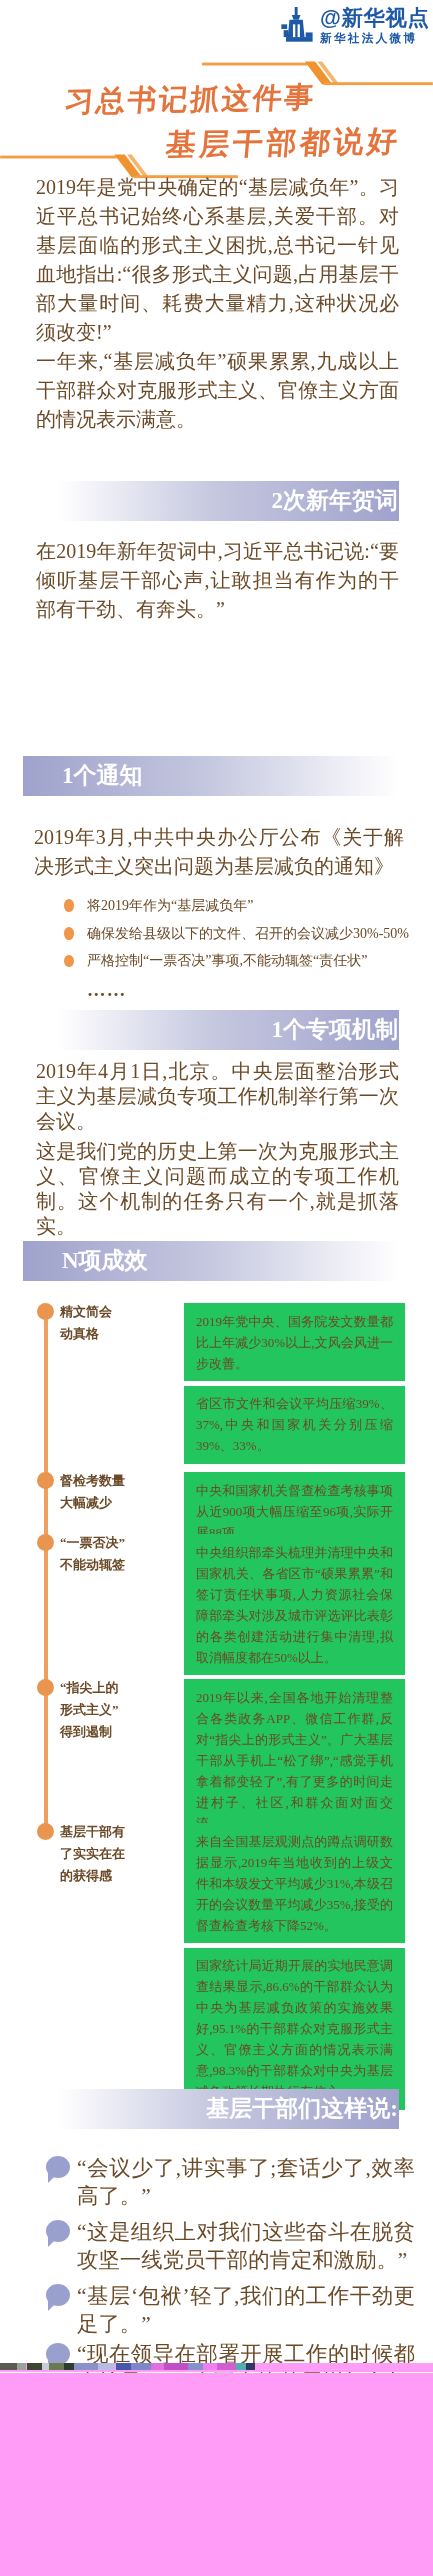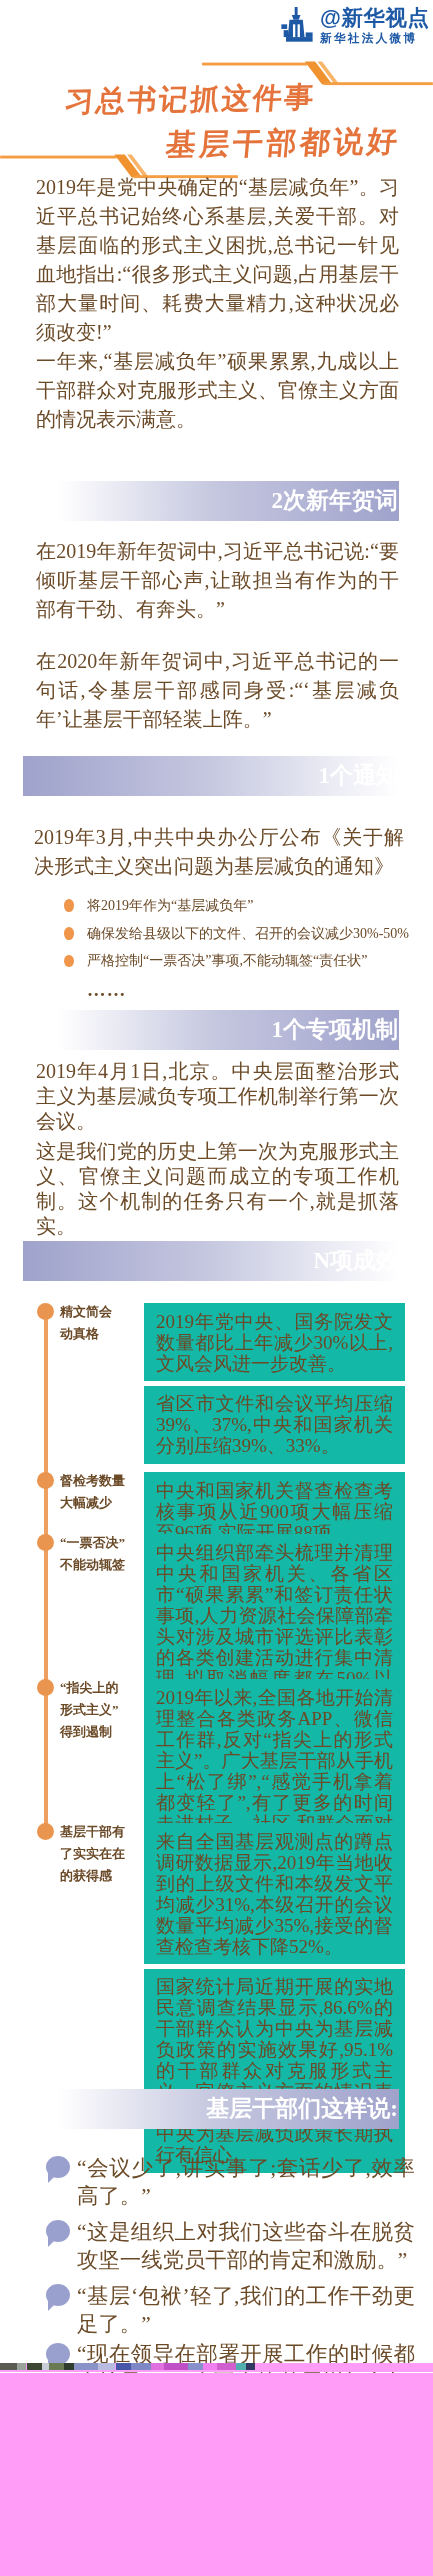--- a/index.html
+++ b/index.html
@@ -27,21 +27,21 @@
   #s2{top:823px;left:34px;width:370px;}
   #s3{top:1059px;left:36px;width:363px;}
   #s3 .para{line-height:25px;}
   #s3 .p2{margin-top:4.6px;}
   p{margin:0;}
   
   .banner{position:absolute;height:40px;line-height:40px;color:#ffffff;
           font-size:23px;font-weight:bold;box-sizing:border-box;white-space:nowrap;}
   .banner-right{left:58px;width:341px;text-align:right;padding-right:1px;
           background:linear-gradient(90deg,#ffffff 0%,#c6c8e0 45%,#9fa2cb 100%);}
-  .banner-left{left:23px;width:376px;text-align:right;padding-left:30px;
+  .banner-left{left:23px;width:376px;text-align:left;padding-left:39px;
           background:linear-gradient(90deg,#9fa2cb 0%,#c6c8e0 50%,#ffffff 100%);}
   #banner1{top:481px;}
   #banner2{top:756px;}
   #banner3{top:1010px;}
   #banner4{top:1241px;}
   #banner5{top:2089px;}
   
   #bullets{margin-top:16px;}
   .bullet-row{position:relative;padding-left:53px;margin-bottom:9.2px;
               font-size:14px;line-height:18.5px;white-space:nowrap;}
@@ -51,22 +51,22 @@
   
   #timeline{top:1303px;left:0;width:433px;height:786px;}
   .t-line{position:absolute;left:44px;top:8px;width:4px;height:521px;
           background:#eda05f;border-radius:2.3px;}
   .t-item{position:absolute;left:0;width:433px;}
   #t-item1{top:0;} #t-item2{top:169px;} #t-item3{top:231px;} #t-item4{top:376px;} #t-item5{top:520px;}
   .t-dot{position:absolute;left:37px;top:0;width:17.3px;height:17.3px;border-radius:50%;background:#e9954f;}
   .t-label{position:absolute;left:60px;top:-2.3px;width:95px;
            font-size:13px;font-weight:bold;line-height:22px;color:#6b4a28;}
   .t-boxes{margin-left:144px;width:261px;display:flex;flex-direction:column;gap:4.6px;box-sizing:border-box;}
-  .t-box{background:#14b8a6;padding:7.5px 12px;font-size:19px;line-height:21px;
-         color:#6b4a28;text-align:justify;}
+  .t-box{background:#22c55e;padding:7.5px 12px;font-size:13px;line-height:21px;
+         color:#6b4a28;text-align:justify;margin-left:40px;}
   
   #quotes{top:2154px;left:12px;width:433px;}
   .quote{position:relative;padding-left:65px;padding-right:30px;
          font-size:21.4px;line-height:28px;margin-bottom:8px;text-align:justify;}
   .quote:nth-child(3){margin-bottom:2.3px;}
   .bubble{position:absolute;left:34px;top:2.3px;width:24px;height:22px;
           background:#9aa0cd;border-radius:50%;}
   .bubble::after{content:"";position:absolute;left:2.3px;bottom:-5.2px;
           width:0;height:0;border:5.2px solid transparent;
           border-top-color:#9aa0cd;border-left-color:#9aa0cd;}
@@ -141,21 +141,20 @@
 </div>
 
 <div id="intro" class="abs">
   <p class="para">2019年是党中央确定的“基层减负年”。习近平总书记始终心系基层,关爱干部。对基层面临的形式主义困扰,总书记一针见血地指出:“很多形式主义问题,占用基层干部大量时间、耗费大量精力,这种状况必须改变!”</p>
   <p class="para">一年来,“基层减负年”硕果累累,九成以上干部群众对克服形式主义、官僚主义方面的情况表示满意。</p>
 </div>
 
 <div id="banner1" class="banner banner-right">2次新年贺词</div>
 <div id="s1" class="abs">
   <p class="para p1">在2019年新年贺词中,习近平总书记说:“要倾听基层干部心声,让敢担当有作为的干部有干劲、有奔头。”</p>
-  <p class="para p2">在2020年新年贺词中,习近平总书记的一句话,令基层干部感同身受:“‘基层减负年’让基层干部轻装上阵。”</p>
 </div>
 
 <div id="banner2" class="banner banner-left">1个通知</div>
 <div id="s2" class="abs">
   <p class="para">2019年3月,中共中央办公厅公布《关于解决形式主义突出问题为基层减负的通知》</p>
   <div id="bullets">
     <div class="bullet-row">
       <span class="bullet-dot"></span>
       <span>将2019年作为“基层减负年”</span>
     </div>

